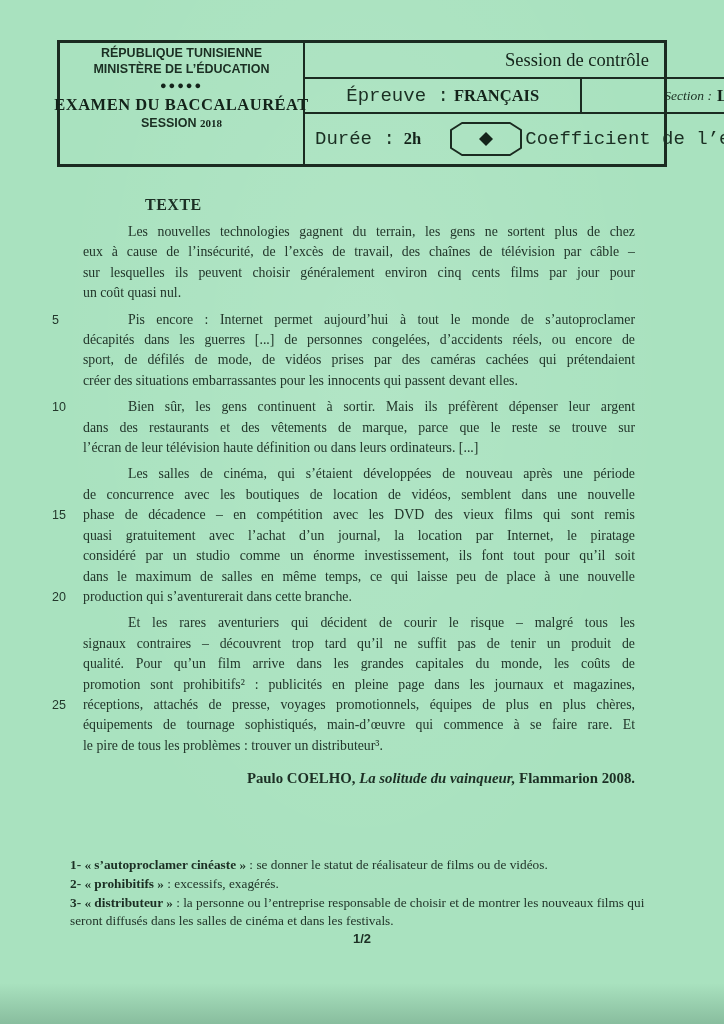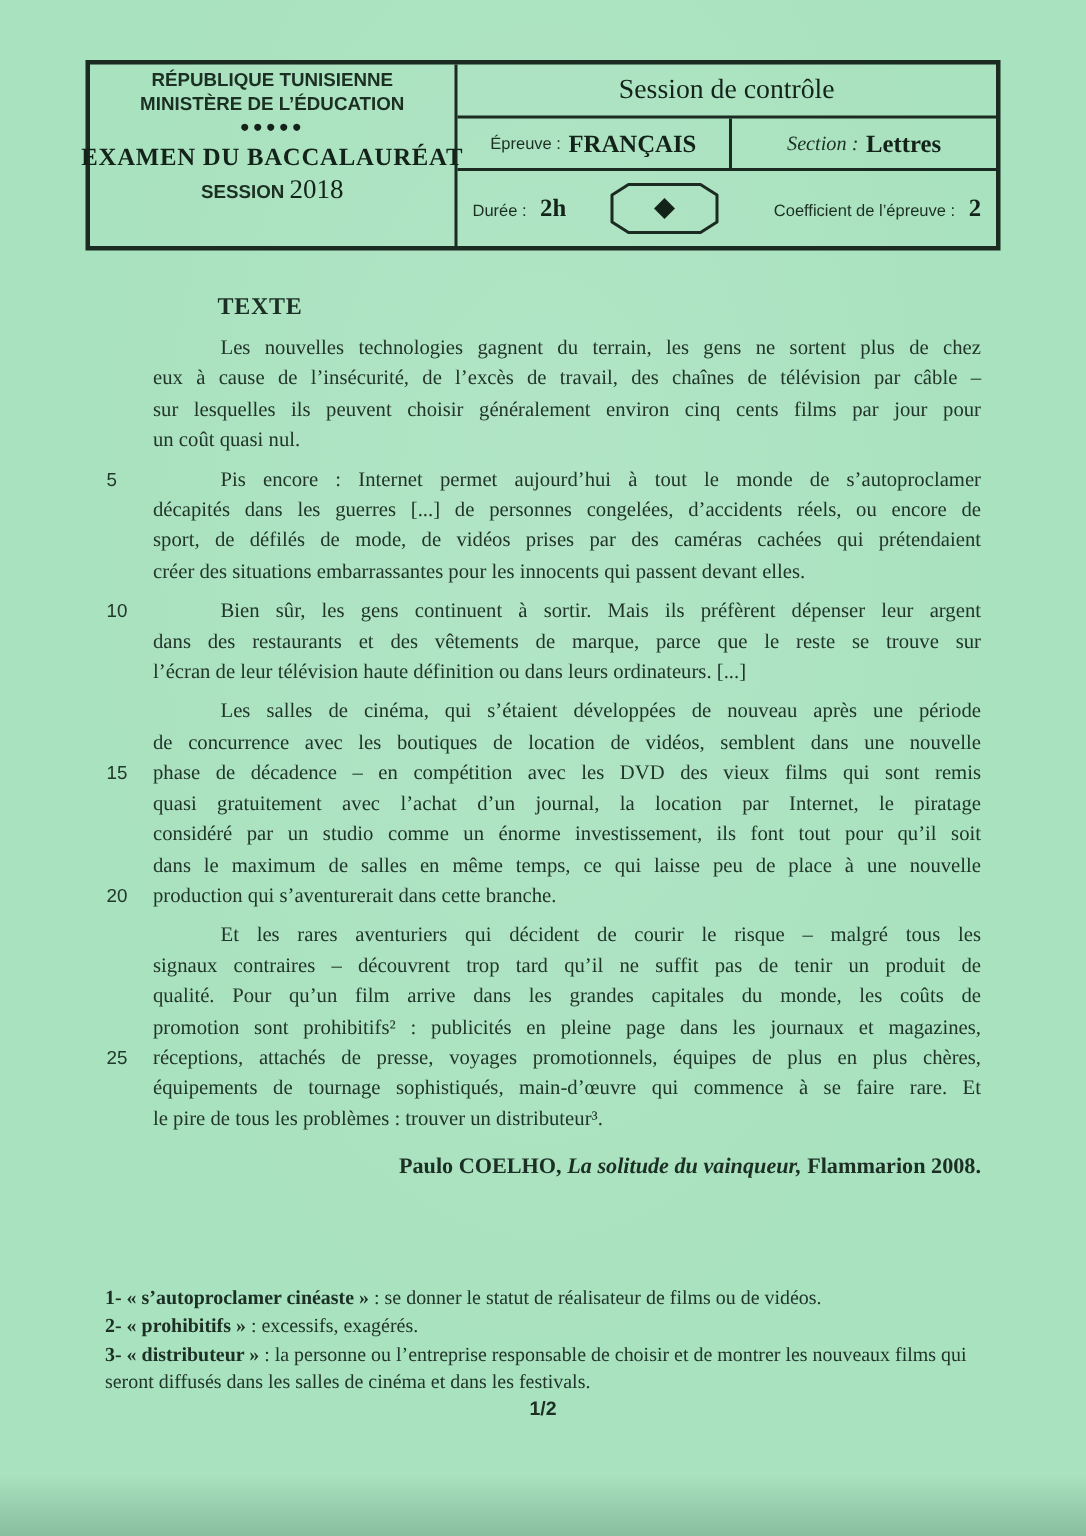--- a/index.html
+++ b/index.html
@@ -19,40 +19,40 @@
   }
   .hleft{
     width:245px;border-right:2px solid #1b2b21;box-sizing:border-box;
     display:flex;flex-direction:column;justify-content:flex-start;align-items:center;
     text-align:center;padding:2px 4px;
   }
   .h-sans{font-family:"Liberation Sans", sans-serif;font-weight:bold;font-size:12.5px;line-height:16px;color:#1b2f23;}
   .dots{font-size:11px;letter-spacing:2px;line-height:12px;margin:2px 0;color:#14231a;}
   .h-exam{font-weight:bold;font-size:16.5px;line-height:20px;letter-spacing:.5px;color:#14231a;margin-top:2px;white-space:nowrap;}
   .h-session{font-family:"Liberation Sans", sans-serif;font-weight:bold;font-size:12.5px;color:#1b2f23;margin-top:1px;}
-  .h-session .year{font-family:"Liberation Serif", serif;font-size:18px;font-weight:normal;color:#14231a;}
+  .h-session .year{font-family:"Liberation Serif", serif;font-size:11px;font-weight:bold;color:#14231a;}
   .hright{flex:1;display:flex;flex-direction:column;}
   .hrow1{
     height:36px;border-bottom:2px solid #1b2b21;display:flex;align-items:center;justify-content:center;
     font-weight:normal;font-size:18.5px;color:#14231a;box-sizing:border-box;
   }
   .hrow2{height:35px;border-bottom:2px solid #1b2b21;display:flex;box-sizing:border-box;}
   .hcell{display:flex;align-items:center;justify-content:center;box-sizing:border-box;}
   .hcell.epreuve{width:51%;border-right:2px solid #1b2b21;}
   .hcell.section{width:49%;}
-  .lbl{font-family:Liberation Sans, sans-serif;font-size:11px;color:#1b2f23;}
+  .lbl{font-family:Liberation Mono, monospace;font-size:19px;color:#1b2f23;}
   .lbl-it{font-style:italic;font-size:13.5px;color:#1b2f23;}
   .hval{font-weight:bold;font-size:16.5px;color:#14231a;margin-left:5px;}
   .hrow3{flex:1;display:flex;align-items:center;padding:0 10px;box-sizing:border-box;}
   .duree{white-space:nowrap;text-align:center;}
   .badge{margin-left:26px;flex:0 0 auto;}
   .coeff{margin-left:auto;white-space:nowrap;}
   
   .texte-title{position:absolute;left:145px;top:196px;font-weight:bold;font-size:16px;letter-spacing:.5px;color:#1c2f24;}
-  .text-body{position:absolute;left:64px;top:222px;width:590px;font-size:13.8px;line-height:20.4px;}
+  .text-body{position:absolute;left:45px;top:222px;width:590px;font-size:13.8px;line-height:20.4px;}
   .para{margin-bottom:6px;}
   .line{display:flex;}
   .lineno{
     flex:0 0 38px;font-family:"Liberation Sans", sans-serif;font-size:12.5px;
     color:#23382c;padding-left:7px;box-sizing:border-box;
   }
   .linetext{flex:1;text-align:justify;text-align-last:justify;}
   .line.last .linetext{text-align-last:left;}
   .line.first .linetext{padding-left:45px;}
   .attribution{margin-top:12px;text-align:right;font-weight:bold;font-size:14.8px;color:#1c2f24;}

